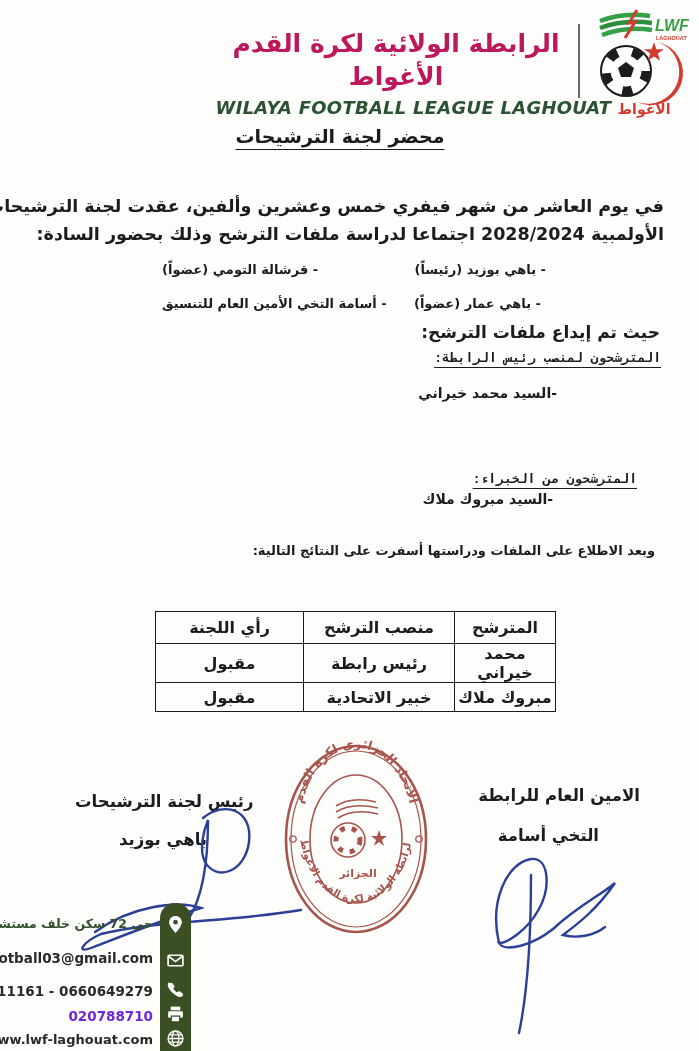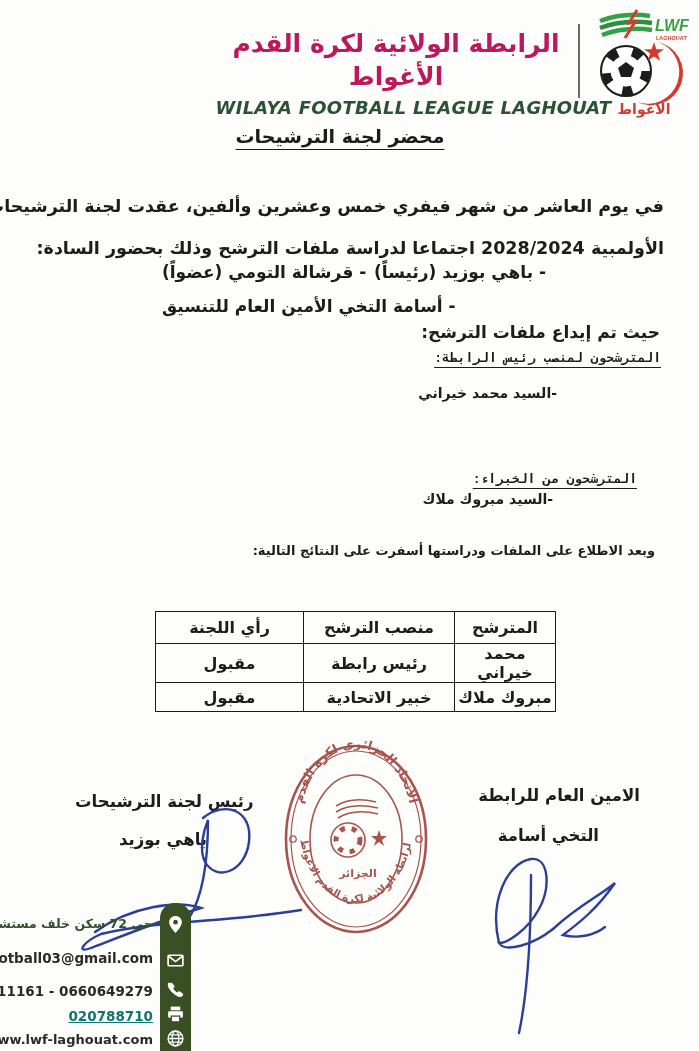--- a/index.html
+++ b/index.html
@@ -10,43 +10,43 @@
   
   .hdr-text{left:210px;top:28px;width:372px;text-align:center;}
   .hdr-ar{font-size:25px;font-weight:700;color:#be185d;line-height:1.3;}
   .hdr-en{font-size:18.5px;font-weight:700;font-style:italic;color:#2b5235;letter-spacing:.3px;transform:scaleX(.97);margin-top:4px;white-space:nowrap;}
   .hdr-divider{left:578px;top:24px;width:2px;height:74px;background:#6a6a6a;}
   .logo{left:592px;top:8px;width:102px;height:112px;}
   
   .doc-title{left:0;top:125px;width:680px;text-align:center;font-size:19px;font-weight:700;text-decoration:underline;text-underline-offset:6px;}
   .intro{font-size:17.5px;font-weight:700;white-space:nowrap;}
   .line1{right:35px;top:196px;}
-  .line2{right:35px;top:238px;}
-  .att{font-size:17px;font-weight:700;white-space:nowrap;}
+  .line2{right:35px;top:224px;}
+  .att{font-size:13px;font-weight:700;white-space:nowrap;}
   .deposit{right:39px;top:322px;font-size:17px;font-weight:700;}
   .sec-h{font-size:13px;font-weight:700;text-decoration:underline;text-underline-offset:5px;white-space:nowrap;font-family:Liberation Mono, monospace;}
   .sec-i{font-size:14px;font-weight:700;white-space:nowrap;}
   .results{right:44px;top:543px;font-size:13px;font-weight:700;white-space:nowrap;}
   
   .tbl{left:155px;top:611px;width:401px;border-collapse:collapse;direction:rtl;}
   .tbl th,.tbl td{border:1.6px solid #1a1a1a;text-align:center;font-size:16px;font-weight:700;padding:0;}
   .tbl th{height:31px;}
   .tbl td{height:28px;}
   .col-c{width:100px}.col-p{width:150px}.col-o{width:147px}
   
   .sig-t{font-size:16.5px;font-weight:700;white-space:nowrap;}
   .stamp{left:280px;top:740px;width:152px;height:198px;opacity:.88;}
   
   .fbar{left:160px;top:903px;width:31px;height:148px;background:#3a4f24;border-radius:15px 15px 0 0;}
   .ficon{left:166px;width:19px;height:19px;}
   .ftext{right:546px;white-space:nowrap;text-align:right;}
   .f-addr{top:916px;font-size:12.5px;font-weight:700;color:#31502c;}
   .f-email{top:950px;font-size:13.5px;font-weight:700;color:#2a2a2a;}
   .f-phone{top:983px;font-size:13.5px;font-weight:700;color:#2a2a2a;direction:ltr;}
-  .f-fax{top:1008px;font-size:13.5px;font-weight:700;color:#0f766e;direction:ltr;text-decoration:underline;}
+  .f-fax{top:1008px;font-size:13.5px;font-weight:700;color:#6d28d9;direction:ltr;}
   .f-web{top:1032px;font-size:13px;font-weight:700;color:#2a2a2a;}
 </style>
 </head>
 <body>
 
 <div class="page">
 
   <div class="abs hdr-text">
     <div class="hdr-ar rtl">الرابطة الولائية لكرة القدم الأغواط</div>
     <div class="hdr-en">WILAYA FOOTBALL LEAGUE LAGHOUAT</div>
@@ -79,20 +79,21 @@
     </svg>
   </div>
 
   <div class="abs doc-title rtl">محضر لجنة الترشيحات</div>
 
   <div class="abs intro rtl line1">في يوم العاشر من شهر فيفري خمس وعشرين وألفين، عقدت لجنة الترشيحات لعضوية مكتب الرابطة للعهدة</div>
   <div class="abs intro rtl line2">الأولمبية 2028/2024 اجتماعا لدراسة ملفات الترشح وذلك بحضور السادة:</div>
 
   <div class="abs att rtl" style="right:153px;top:262px;">- باهي بوزيد (رئيساً)</div>
   <div class="abs att rtl" style="left:162px;top:262px;">- قرشالة التومي (عضواً)</div>
+  <div class="abs att rtl" style="right:158px;top:296px;">- باهي عمار (عضواً)</div>
   <div class="abs att rtl" style="left:162px;top:296px;">- أسامة التخي الأمين العام للتنسيق</div>
 
   <div class="abs deposit rtl">حيث تم إيداع ملفات الترشح:</div>
 
   <div class="abs sec-h rtl" style="right:38px;top:350px;">المترشحون لمنصب رئيس الرابطة:</div>
   <div class="abs sec-i rtl" style="right:142px;top:385px;">-السيد محمد خيراني</div>
 
   <div class="abs sec-h rtl" style="right:62px;top:471px;text-align:center;">المترشحون من الخبراء:</div>
   <div class="abs sec-i rtl" style="right:146px;top:463px;margin-top:28px;">-السيد مبروك ملاك</div>
 

